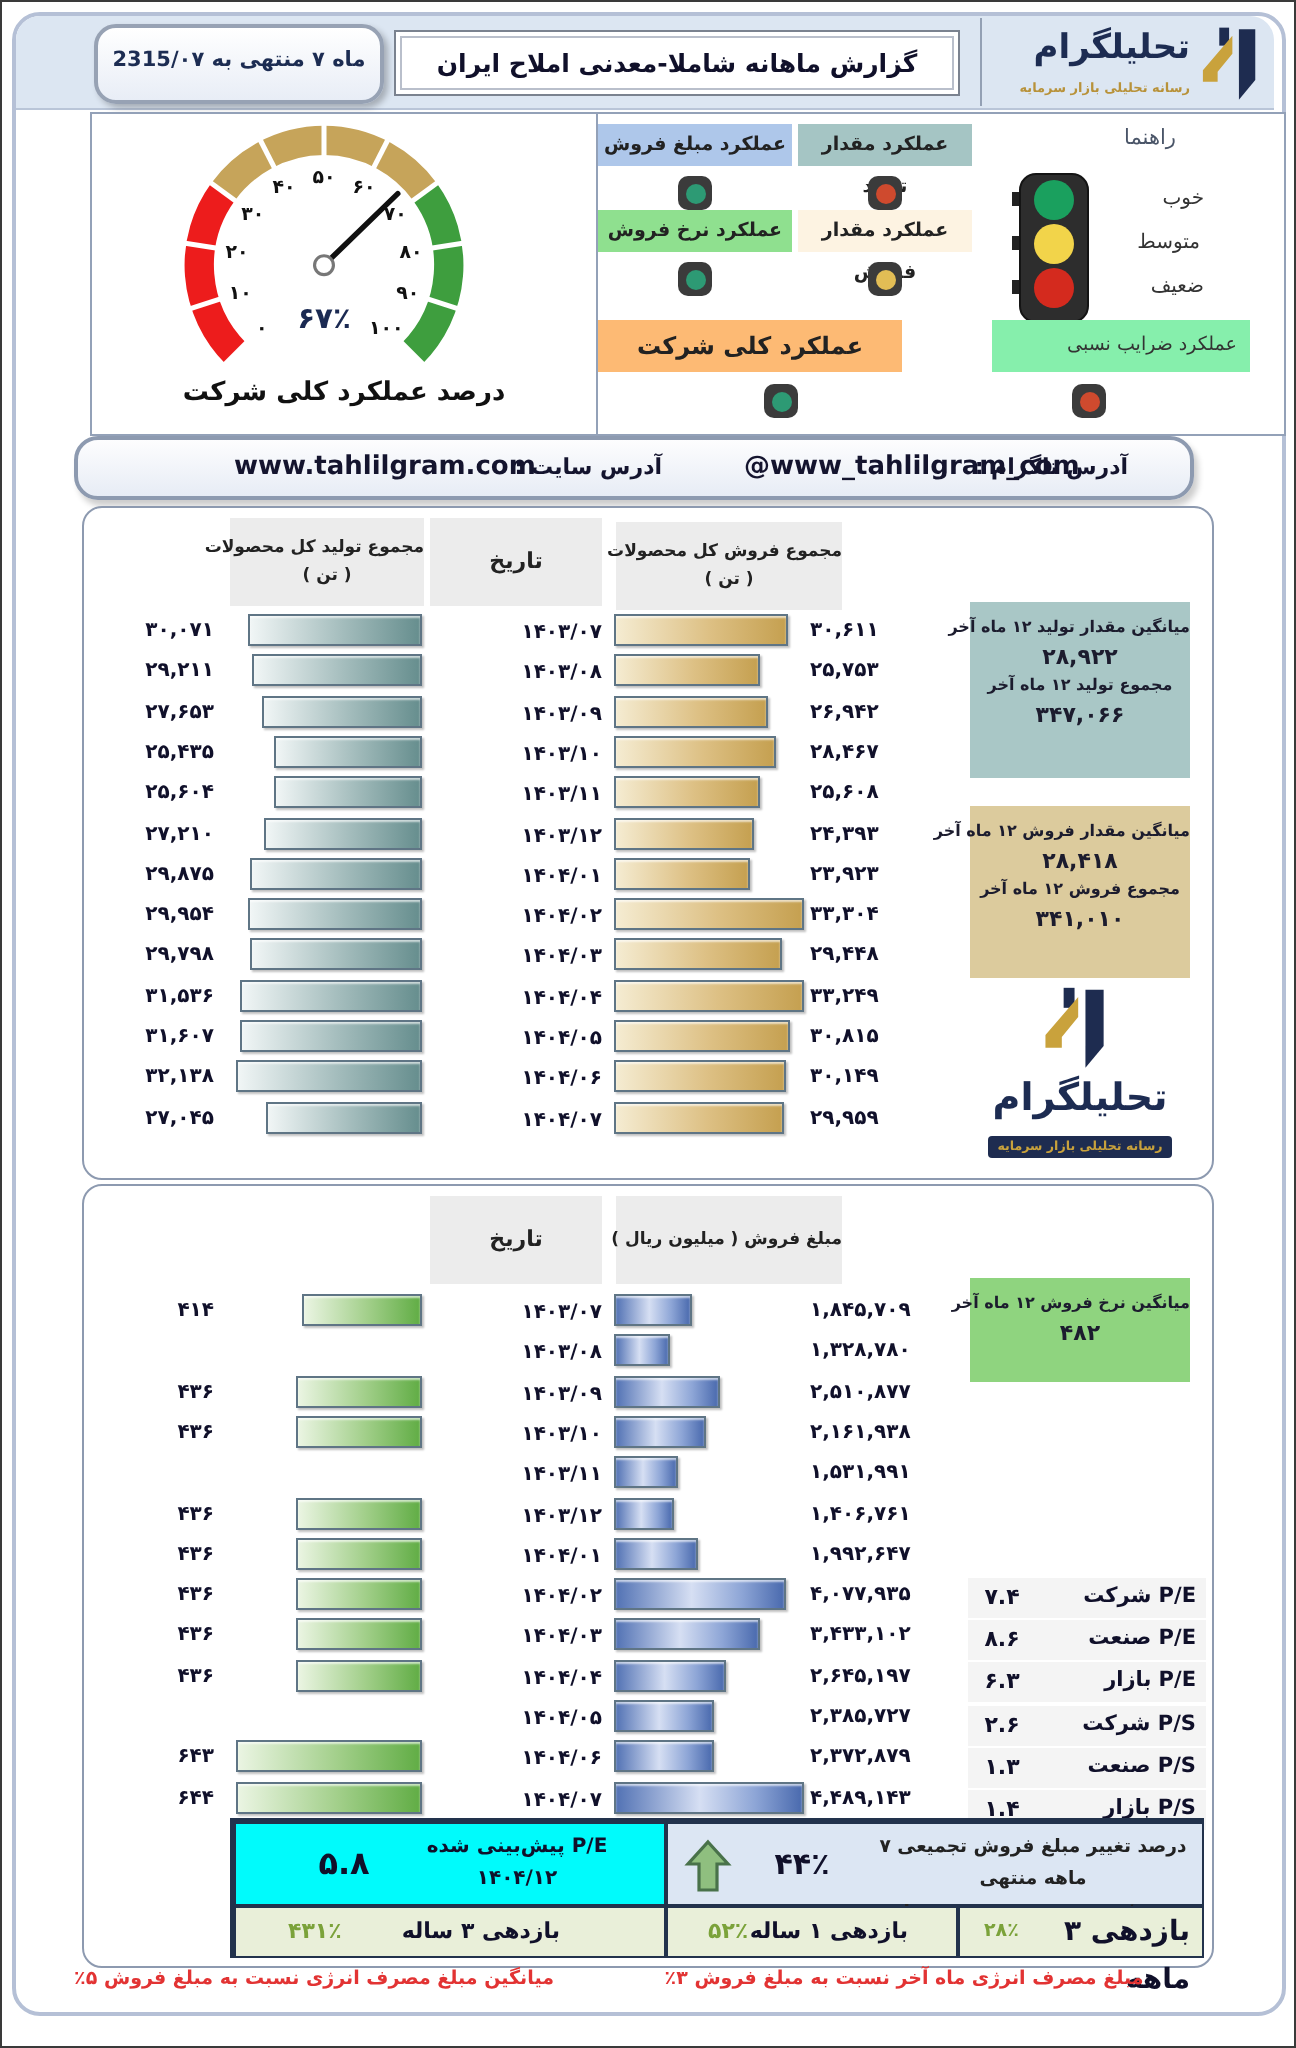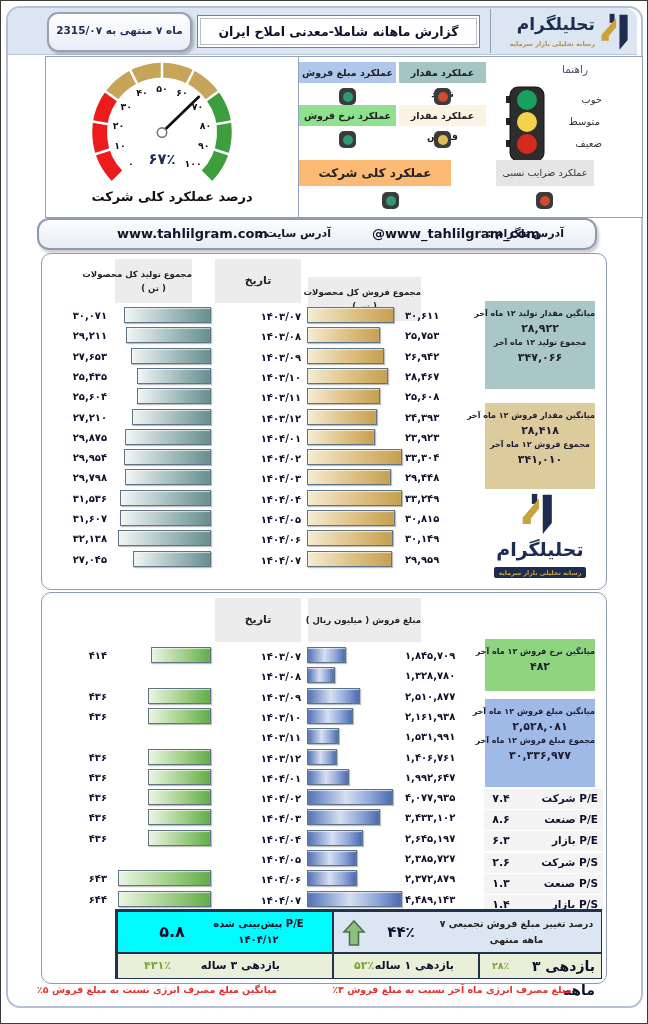--- a/index.html
+++ b/index.html
@@ -32,21 +32,21 @@
   .lv{font-size:10px;color:#333;width:52px;}
   .lv-good{left:549px;top:93px;}
   .lv-mid{left:547px;top:115px;}
   .lv-weak{left:549px;top:137px;}
   .ind{height:21px;line-height:21px;text-align:center;font-size:9.5px;font-weight:bold;color:#222;}
   .ind-a{left:398px;top:61px;width:87px;background:#a5c5c4;}
   .ind-b{left:298px;top:61px;width:97px;background:#aec7ea;}
   .ind-c{left:398px;top:104px;width:87px;background:#fdf3e2;}
   .ind-d{left:298px;top:104px;width:97px;background:#8fe08f;}
   .ind-e{left:298px;top:159px;width:152px;height:26px;line-height:26px;font-size:12px;background:#fdba74;}
-  .ind-f{left:495px;top:159px;width:98px;height:26px;line-height:26px;font-size:9.5px;background:#e5e5e5;font-weight:normal;color:#333;}
+  .ind-f{left:495px;top:159px;width:98px;height:26px;line-height:26px;font-size:9.5px;background:#86efac;font-weight:normal;color:#333;padding-left:31px;}
   .dot{width:17px;height:17px;border-radius:5px;background:#3b3b3b;display:flex;align-items:center;justify-content:center;}
   .dot i{display:block;width:10px;height:10px;border-radius:50%;}
   .dot-red i{background:#cf4a2e;} .dot-green i{background:#2d9a74;} .dot-yellow i{background:#e2bd55;}
   
   .addr{left:36px;top:217px;width:560px;height:32px;background:linear-gradient(#fdfdfe,#e7ecf5);
         border:2px solid #8d9ab0;border-radius:12px;box-shadow:2px 3px 3px rgba(0,0,0,.2);box-sizing:border-box;}
   .addr span{position:absolute;top:0;line-height:28px;color:#14142e;white-space:nowrap;}
   .a-site-val{left:78px;width:142px;font-weight:bold;font-size:13px;direction:ltr;text-align:left;}
   .a-site-lab{left:224px;width:68px;font-size:11px;font-weight:bold;}
   .a-tel-val{left:333px;width:112px;font-weight:bold;font-size:13px;direction:ltr;text-align:left;}
@@ -204,26 +204,26 @@
     </div>
 
   <div class="abs addr">
     <span class="a-site-val">www.tahlilgram.com</span>
     <span class="a-site-lab">آدرس سایت :</span>
     <span class="a-tel-val">@www_tahlilgram_com</span>
     <span class="a-tel-lab">آدرس تلگرام :</span>
   </div>
 
   <div class="abs cpanel cpanel1"></div>
-  <div class="abs chead" style="left:114px;top:258px;width:77px;">
+  <div class="abs chead" style="left:114px;top:258px;width:97px;">
     <span>مجموع تولید کل محصولات</span>
     <span>( تن )</span>
   </div>
   <div class="abs chead chead-date" style="left:214px;top:258px;width:86px;">تاریخ</div>
-  <div class="abs chead" style="left:307px;top:276px;width:113px;">
+  <div class="abs chead" style="left:307px;top:260px;width:113px;">
     <span>مجموع فروش کل محصولات</span>
     <span>( تن )</span>
   </div>
   <div id="c1body" class="abs cbody" style="left:44px;top:305px;">
       <div class="crow" style="top: 0px;">
         <div class="cv cv-l">۳۰,۰۷۱</div>
         <div class="cbar bar-teal" style="width: 87.0186px; left: 78.9814px;"></div>
         <div class="cdate">۱۴۰۳/۰۷</div>
         <div class="cbar bar-tan" style="width: 87.3182px; left: 262px;"></div>
         <div class="cv cv-r">۳۰,۶۱۱</div>
@@ -429,26 +429,20 @@
         <div class="cdate">۱۴۰۴/۰۷</div>
         <div class="cbar bar-blue" style="width: 95px; left: 262px;"></div>
         <div class="cv cv-r">۴,۴۸۹,۱۴۳</div>
       </div>
     </div>
 
   <div class="abs statbox sb-green">
     <div class="stat-lab">میانگین نرخ فروش ۱۲ ماه آخر</div>
     <div class="stat-val">۴۸۲</div>
   </div>
-  <div class="abs statbox sb-blue">
-    <div class="stat-lab">میانگین مبلغ فروش ۱۲ ماه آخر</div>
-    <div class="stat-val">۲,۵۲۸,۰۸۱</div>
-    <div class="stat-lab">مجموع مبلغ فروش ۱۲ ماه آخر</div>
-    <div class="stat-val">۳۰,۳۳۶,۹۷۷</div>
-  </div>
   <div id="ratio-list" class="abs">
       <div class="ratio-row" style="top: 0px;">
         <span class="r-val">۷.۴</span>
         <span class="r-lab">P/E شرکت</span>
       </div>
       <div class="ratio-row" style="top: 21.2px;">
         <span class="r-val">۸.۶</span>
         <span class="r-lab">P/E صنعت</span>
       </div>
       <div class="ratio-row" style="top: 42.4px;">

